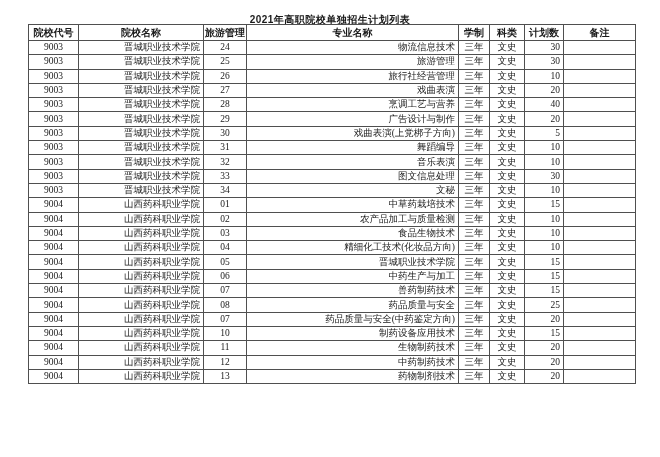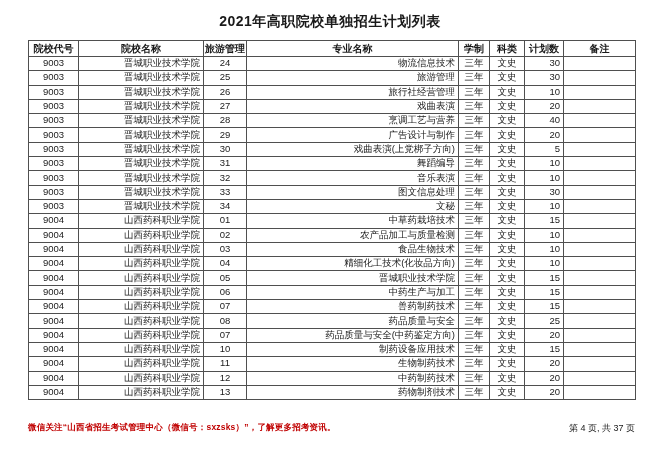--- a/index.html
+++ b/index.html
@@ -5,27 +5,27 @@
   html,body { margin:0; padding:0; background:#ffffff; }
   body {
     width:660px; height:457px; overflow:hidden;
     font-family:"Liberation Sans","DejaVu Sans",sans-serif;
     -webkit-font-smoothing:antialiased;
   }
   .page { position:relative; width:660px; height:457px; background:#ffffff; }
 
   .title {
     position:absolute; top:13px; left:0; width:100%;
-    text-align:center; font-size:14px; font-weight:bold;
+    text-align:center; font-size:10px; font-weight:bold;
     color:#1a1a1a; margin:0; letter-spacing:0.5px;
   }
 
   table.plan-table {
-    position:absolute; top:40px; left:28px; width:607px;
-    border-collapse:collapse; table-layout:fixed;
+    position:absolute; top:24px; left:28px; width:607px;
+    border-collapse:collapse; table-layout:fixed;font-family:Liberation Serif, serif;
   }
   .plan-table th, .plan-table td {
     border:1px solid #4f4f4f;
     font-size:9.5px; color:#1a1a1a;
     padding:0 3px; height:14.3px; line-height:1.15;
     overflow:hidden; white-space:nowrap; box-sizing:border-box;
   }
   .plan-table th {
     font-weight:bold; text-align:center; height:16px; font-size:10px; padding:0 1px;
   }
@@ -307,18 +307,14 @@
           <td>13</td>
           <td>药物制剂技术</td>
           <td>三年</td>
           <td>文史</td>
           <td>20</td>
           <td></td>
         </tr>
       </tbody>
   </table>
 
-  <div class="footer">
-    <span class="footer-note" style="color: rgb(192, 0, 0);">微信关注“山西省招生考试管理中心（微信号：sxzsks）”，了解更多招考资讯。</span>
-    <span class="page-indicator">第 4 页, 共 37 页</span>
-  </div>
 
 </div>
 
 </body></html>

